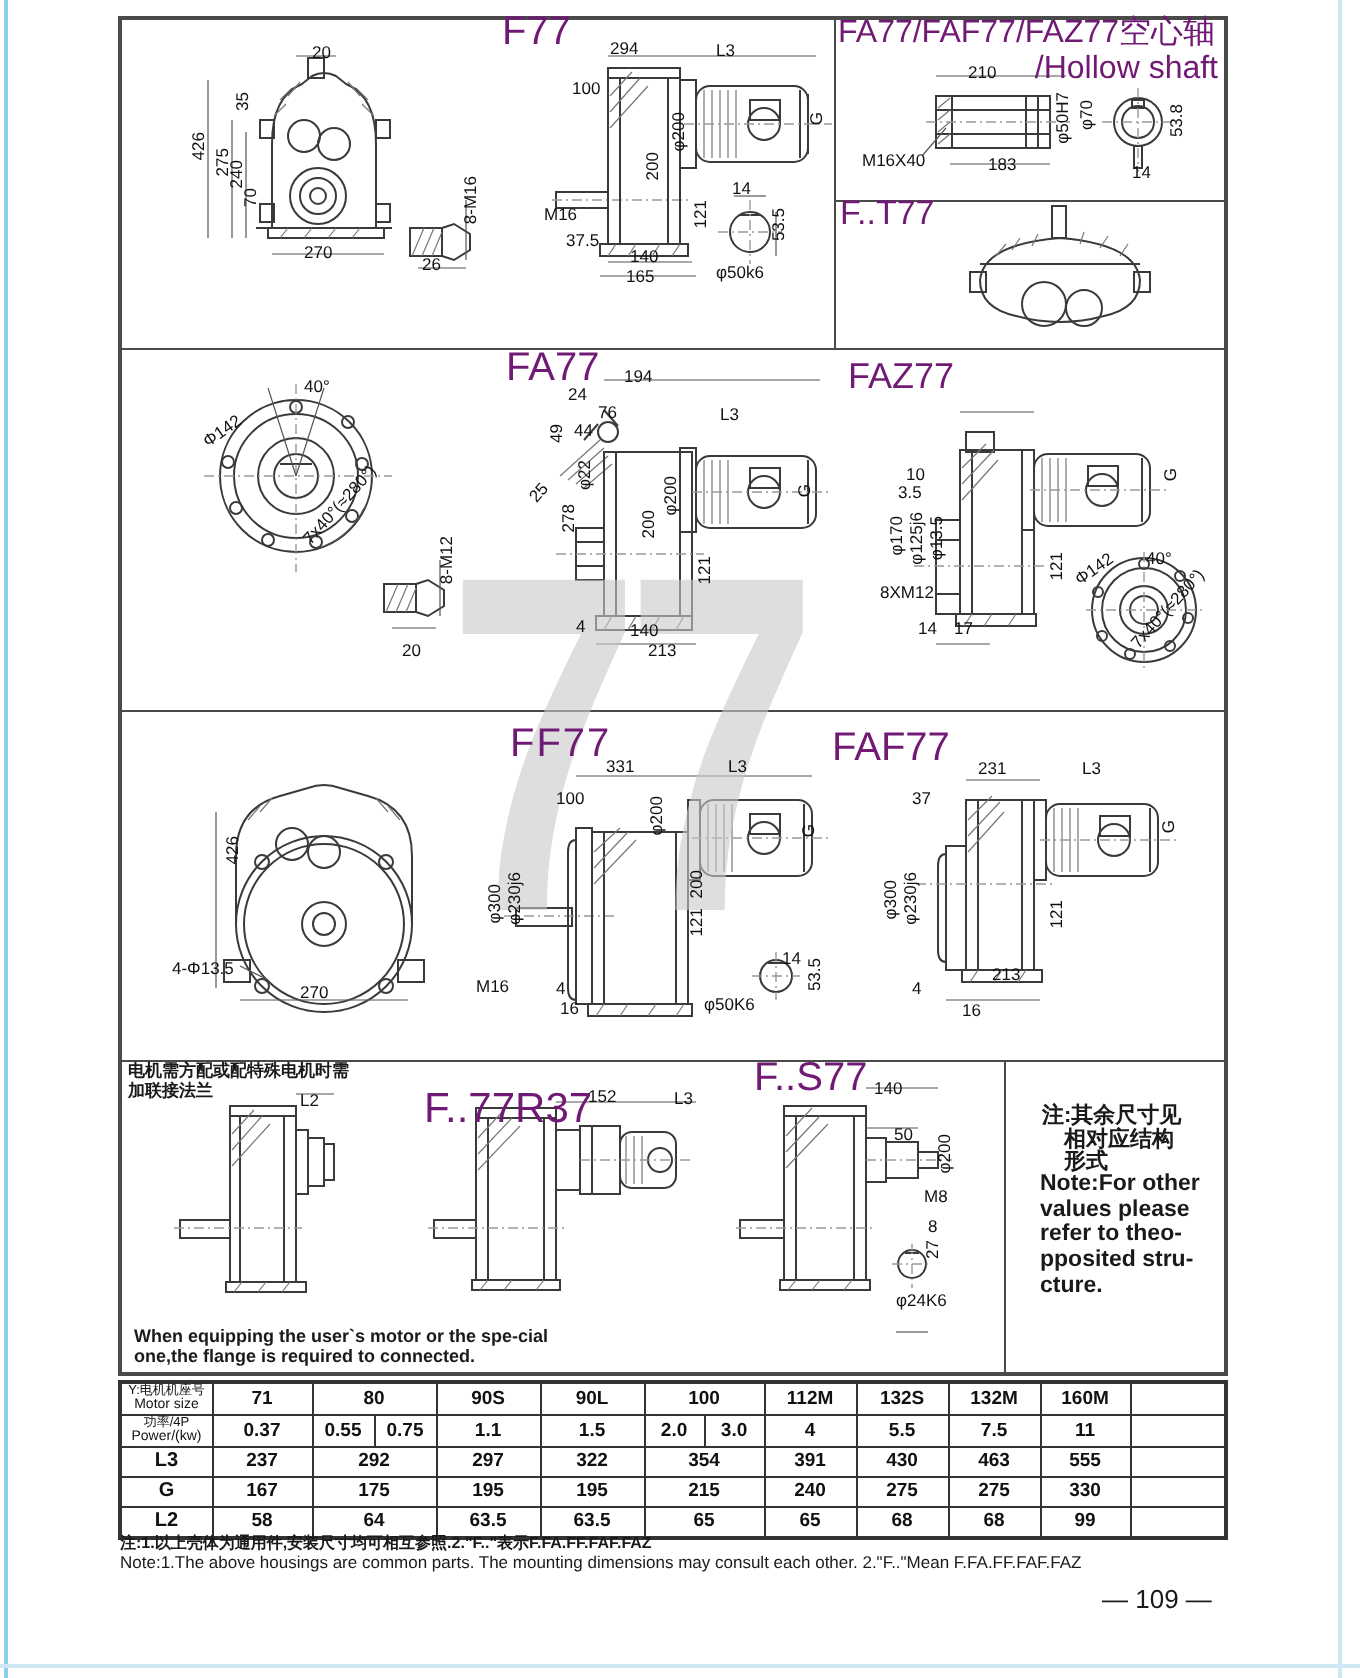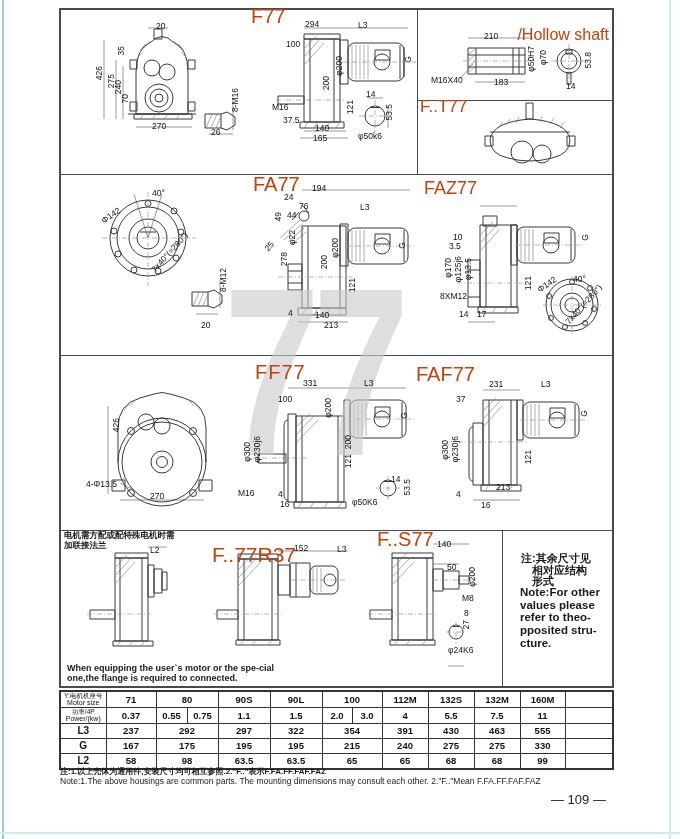--- a/index.html
+++ b/index.html
@@ -2,21 +2,21 @@
 <html><head>
 <meta charset="utf-8">
 <style>
   html,body{margin:0;padding:0;background:#fff;}
   #page{position:relative;width:680px;height:839px;background:#fff;overflow:hidden;
         font-family:"Liberation Sans",sans-serif;color:#1a1a1a;}
   .blueline{position:absolute;background:#8ecfe8;}
   .bluelight{position:absolute;background:#cfe9f4;}
   #frame{position:absolute;left:59px;top:8px;width:551px;height:676px;border:2px solid #4a4a4a;z-index:1;}
   .div-line{position:absolute;background:#4a4a4a;z-index:1;}
-  .title{position:absolute;color:#c2410c;white-space:nowrap;z-index:3;line-height:1.05;}
+  .title{position:absolute;color:#701a75;white-space:nowrap;z-index:3;line-height:1.05;}
   .dm{position:absolute;font-size:8.5px;color:#111;white-space:nowrap;line-height:1;z-index:3;}
   .v{writing-mode:vertical-rl;transform:rotate(180deg);}
   .r35{transform:rotate(-35deg);transform-origin:left top;}
   .r48{transform:rotate(-48deg);transform-origin:left top;}
   svg.draw{position:absolute;overflow:visible;z-index:1;}
   svg.draw *{vector-effect:non-scaling-stroke;}
   .note{position:absolute;white-space:nowrap;z-index:3;line-height:1.15;}
   #watermark{position:absolute;left:224px;top:252px;font-size:240px;font-weight:bold;line-height:1;
              color:#c9c9c9;opacity:.6;letter-spacing:-10px;transform:scaleX(.72);transform-origin:left top;z-index:2;}
   table#dimtable{position:absolute;left:59px;top:690px;width:553px;border-collapse:collapse;z-index:3;
@@ -46,20 +46,21 @@
   <div id="frame">
     <div class="div-line" style="left:356px;top:0;width:1px;height:164px"></div>
     <div class="div-line" style="left:356px;top:90px;width:195px;height:1px"></div>
     <div class="div-line" style="left:0;top:164px;width:551px;height:1px"></div>
     <div class="div-line" style="left:0;top:345px;width:551px;height:1px"></div>
     <div class="div-line" style="left:0;top:520px;width:551px;height:1px"></div>
     <div class="div-line" style="left:441px;top:520px;width:1px;height:156px"></div>
   </div>
 
   <div class="title" style="left:251px;top:6px;font-size:20px">F77</div>
+  <div class="title" style="left:419px;top:9px;font-size:16px">FA77/FAF77/FAZ77空心轴</div>
   <div class="title" style="left:419px;top:27px;width:190px;font-size:16px;text-align:right">/Hollow shaft</div>
   <div class="title" style="left:420px;top:98px;font-size:17px">F..T77</div>
   <div class="title" style="left:253px;top:174px;font-size:20px">FA77</div>
   <div class="title" style="left:424px;top:179px;font-size:18px">FAZ77</div>
   <div class="title" style="left:255px;top:362px;font-size:20px;letter-spacing:1px">FF77</div>
   <div class="title" style="left:416px;top:364px;font-size:20px">FAF77</div>
   <div class="title" style="left:212px;top:544px;font-size:21px">F..77R37</div>
   <div class="title" style="left:377px;top:529px;font-size:20px">F..S77</div>
 
   <svg class="draw stroke" style="left:96px;top:26px" width="100" height="112" viewBox="0 0 100 112">
@@ -601,21 +602,21 @@
       <td colspan="2">215</td>
       <td>240</td>
       <td>275</td>
       <td>275</td>
       <td>330</td>
       <td></td>
     </tr>
     <tr>
       <td class="dimlabel">L2</td>
       <td>58</td>
-      <td colspan="2">98</td>
+      <td colspan="2">64</td>
       <td>63.5</td>
       <td>63.5</td>
       <td colspan="2">65</td>
       <td>65</td>
       <td>68</td>
       <td>68</td>
       <td>99</td>
       <td></td>
     </tr>
   </tbody>

